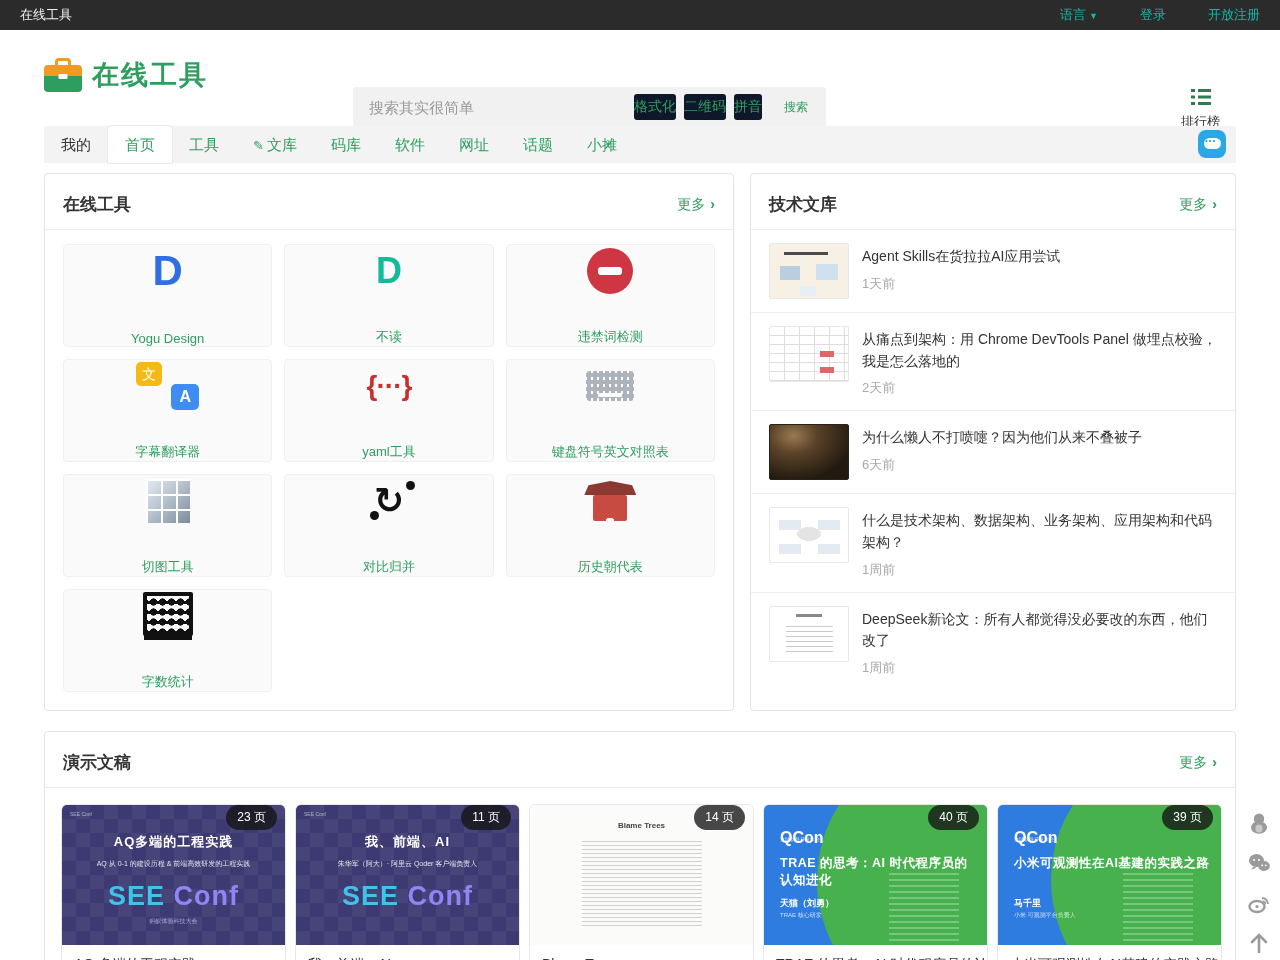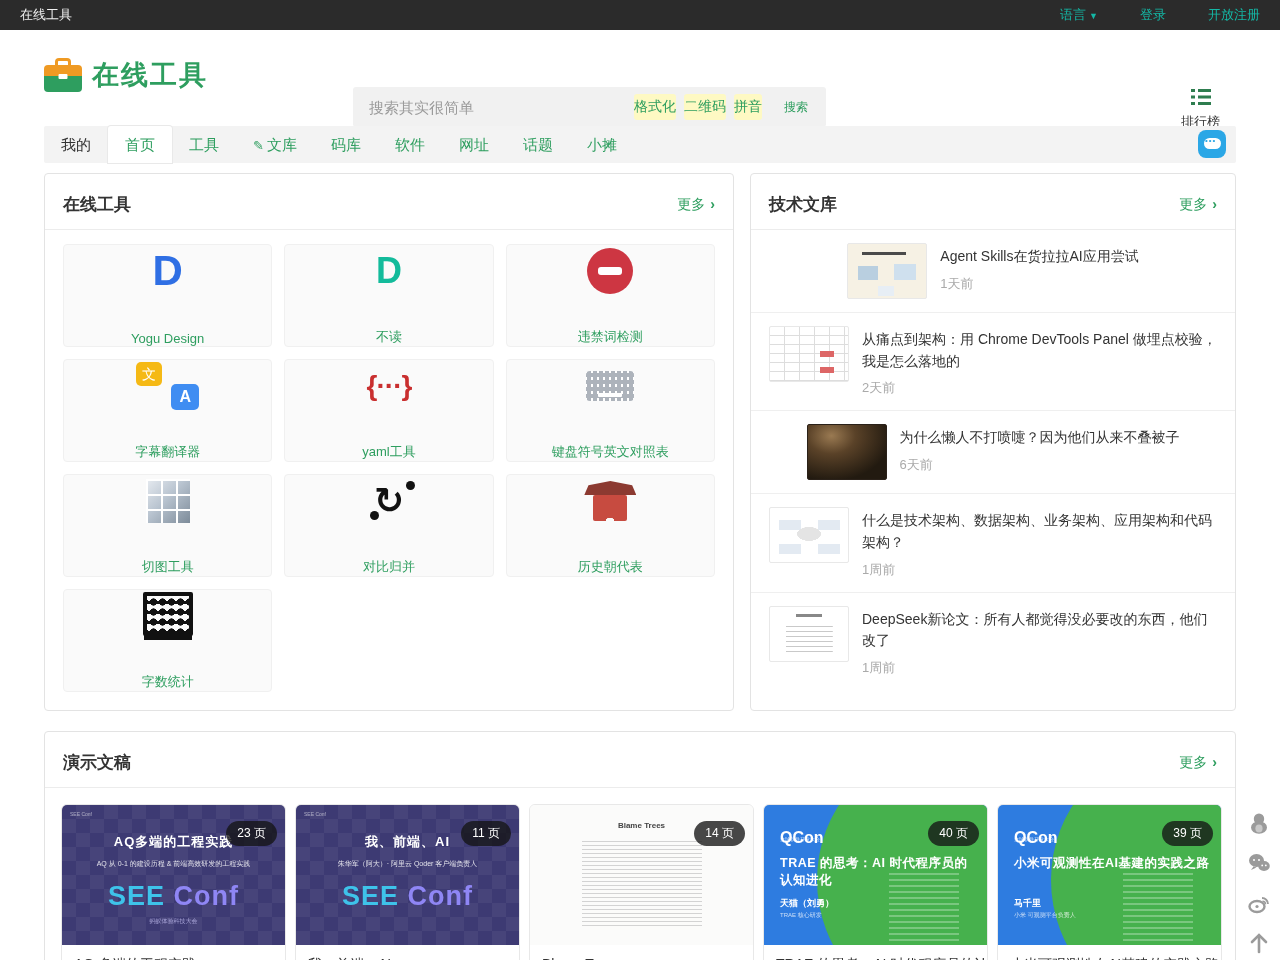--- a/index.html
+++ b/index.html
@@ -24,21 +24,21 @@
   .logo .case .b { height:16px; background:#2e9e5f; position:relative; }
   .logo .case .latch { position:absolute; top:-2px; left:50%; transform:translateX(-50%);
     width:9px; height:5px; background:#fff; border-radius:1px; }
   .site-title { font-size:27px; font-weight:700; color:#2e9e5f; letter-spacing:2px; }
 
   .searchbar { position:absolute; left:353px; top:57px; width:473px; height:40px;
     background:#f1f1f1; border-radius:3px; display:flex; align-items:center; }
   .searchbar input { flex:1; border:none; outline:none; background:transparent;
     font-size:15px; color:#444; padding:0 16px; font-family:inherit; }
   .searchbar input::placeholder { color:#9b9b9b; }
-  .chip { background:#fef9c3; color:#2e9e5f; font-size:14px; padding:4px 0;
+  .chip { background:#0f172a; color:#2e9e5f; font-size:14px; padding:4px 0;
     border-radius:3px; margin-right:8px; cursor:pointer; white-space:nowrap; }
   .search-btn { color:#2e9e5f; font-size:12px; margin:0 18px 0 14px; cursor:pointer; white-space:nowrap; }
 
   .ranking { position:absolute; right:60px; top:58px; text-align:center; cursor:pointer; }
   .ranking .lbl { font-size:13px; color:#333; margin-top:3px; }
 
   
   .navstrip { margin:6px 44px 0 44px; height:37px; background:#f3f3f3;
     display:flex; align-items:stretch; position:relative; border-radius:2px; }
   .tab { padding:0 17px; line-height:37px; font-size:15px; color:#2e9e5f; cursor:pointer; white-space:nowrap; }
@@ -114,21 +114,21 @@
     background-image:radial-gradient(9px 12px at 50% 115%,#fafafa 60%,transparent 61%); }
   .tool-icon[data-variant="abacus"]::before { content:""; width:42px; height:36px;
     border:4px solid #111; border-radius:2px;
     background-image:linear-gradient(#111 3px,transparent 3px),
       radial-gradient(circle,#111 3.4px,transparent 3.8px);
     background-size:100% 10px,9px 10px; background-position:0 5px,2px 1px; }
   .tool-icon[data-variant="abacus"]::after { content:""; width:48px; height:5px; background:#111; margin-top:-1px; }
 
   
   .library-panel { flex:1; height:538px; }
-  .article { display:flex; padding:13px 18px; border-bottom:1px solid #efefef; cursor:pointer;justify-content:center; }
+  .article { display:flex; padding:13px 18px; border-bottom:1px solid #efefef; cursor:pointer; }
   .article:last-child { border-bottom:none; }
   .thumb { width:80px; height:56px; border:1px solid #e8e8e8; border-radius:2px; flex:none;
     margin-right:13px; background:#fff; background-repeat:no-repeat; }
   .thumb[data-variant="diagram-agent"] { background-color:#f6f1e4;
     background-image:linear-gradient(#4a4a4a 0 0),linear-gradient(#b9cfe0 0 0),
       linear-gradient(#cfe0ee 0 0),linear-gradient(#e7eef5 0 0);
     background-size:44px 3px,20px 14px,22px 16px,16px 10px;
     background-position:14px 8px,10px 22px,46px 20px,30px 42px; }
   .thumb[data-variant="table"] { background-color:#fff;
     background-image:linear-gradient(#d66 0 0),linear-gradient(#d66 0 0),
@@ -153,21 +153,21 @@
   .a-body { padding-top:3px; min-width:0; }
   .a-title { font-size:14px; color:#333; line-height:1.55; }
   .a-time { font-size:13px; color:#aaa; margin-top:7px; }
 
   
   .slides-panel { margin:20px 44px 0 44px; height:260px; }
   .slides-row { display:flex; gap:9px; padding:16px 16px 0 16px; }
   .slide-card { width:225px; flex:none; border:1px solid #e8e8e8; border-radius:6px;
     overflow:hidden; background:#fff; cursor:pointer; }
   .slide-thumb { height:140px; position:relative; overflow:hidden; }
-  .badge { position:absolute; top:16px; right:8px; background:rgba(20,20,20,.78); color:#fff;
+  .badge { position:absolute; top:0; right:8px; background:rgba(20,20,20,.78); color:#fff;
     font-size:12px; padding:4px 11px; border-radius:13px; z-index:3; }
   .slide-caption { font-size:14px; color:#333; padding:11px 12px; white-space:nowrap; overflow:hidden; }
 
   .slide-thumb[data-variant="seeconf"] { background-color:#3d3a73;
     background-image:linear-gradient(45deg,rgba(255,255,255,.05) 25%,transparent 25%,transparent 75%,rgba(255,255,255,.05) 75%),
       linear-gradient(45deg,rgba(255,255,255,.05) 25%,transparent 25%,transparent 75%,rgba(255,255,255,.05) 75%);
     background-size:28px 28px,28px 28px; background-position:0 0,14px 14px;
     text-align:center; color:#fff; }
   .corner { position:absolute; top:6px; left:8px; font-size:5px; color:rgba(255,255,255,.55); }
   .s-title { font-size:13px; font-weight:700; margin-top:28px; letter-spacing:1px; }

